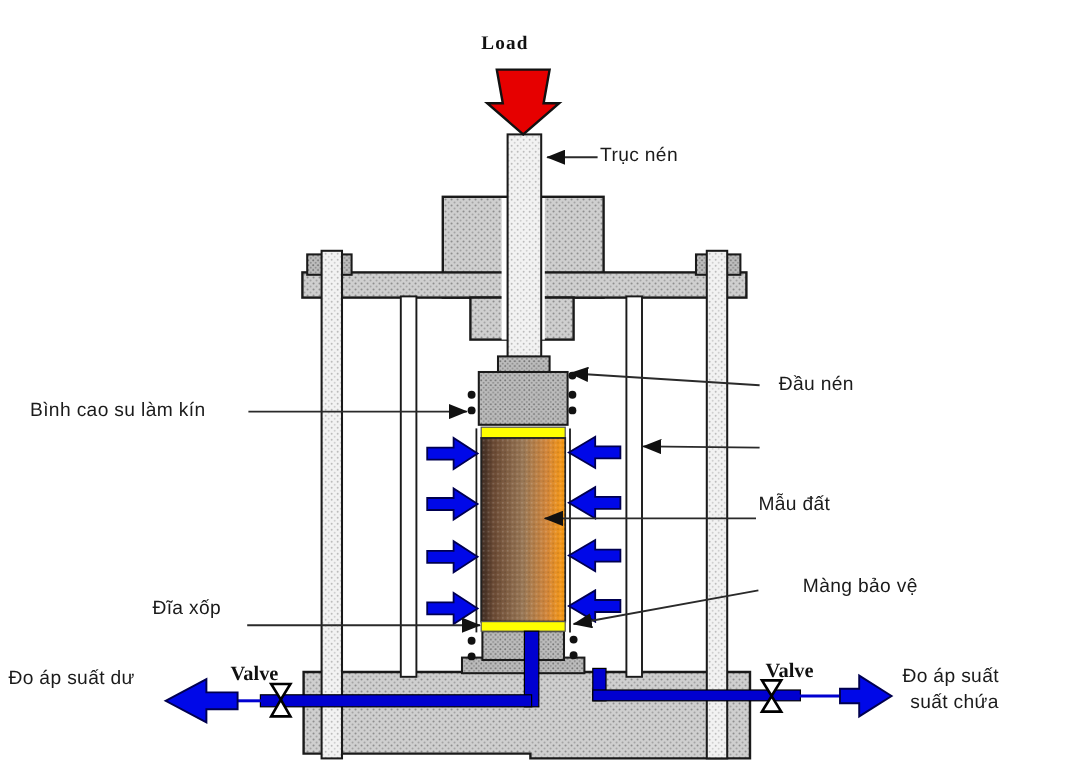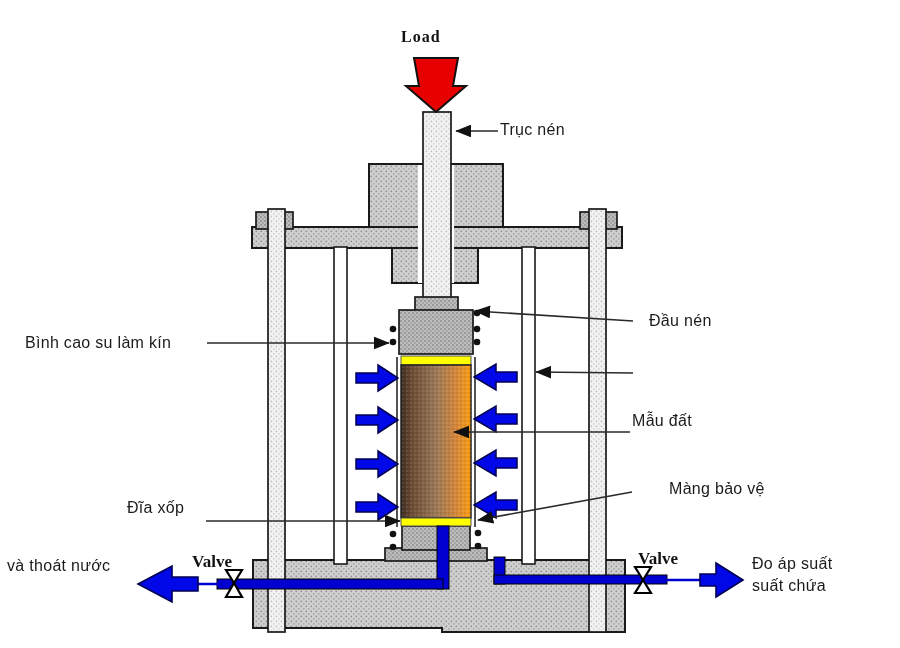--- a/index.html
+++ b/index.html
@@ -20,21 +20,21 @@
   #lbl-truc-nen{left:500px;top:119px;}
   #lbl-vong{left:25px;top:332px;}
   #lbl-dau-nen{left:649px;top:310px;}
   #lbl-binh{left:635px;top:362px;}
   #lbl-mau-dat{left:632px;top:410px;}
   #lbl-mang{left:634px;top:478px;margin-left:35px;}
   #lbl-dia-xop{left:127px;top:497px;}
   #lbl-valve-left{left:192px;top:552px;font-size:17px;}
   #lbl-valve-right{left:638px;top:549px;font-size:17px;}
   #lbl-outlet-left{left:7px;top:555px;}
-  #lbl-outlet-right{left:752px;top:553px;}
+  #lbl-outlet-right{left:752px;top:553px;text-align:right;}
 
   
   .pm-bg{fill:var(--metal_gray,#cfcfcf);}
   .pd-bg{fill:var(--metal_dark,#bdbdbd);}
   .pl-bg{fill:var(--rod_light,#f2f2f2);}
   .metal{fill:url(#pm);stroke:#1a1a1a;stroke-width:2;}
   .metal2{fill:url(#pd);stroke:#1a1a1a;stroke-width:1.7;}
   .rod{fill:url(#pl);stroke:#1a1a1a;stroke-width:1.7;}
   .wall{fill:#ffffff;stroke:#1a1a1a;stroke-width:1.6;}
   .disc{fill:var(--porous_disc,#ffff00);stroke:#555;stroke-width:1;}
@@ -167,19 +167,19 @@
   <div class="lbl-serif" id="lbl-load">Load</div>
   <div class="lbl" id="lbl-truc-nen">Trục nén</div>
   <div class="lbl" id="lbl-vong">Bình cao su làm kín</div>
   <div class="lbl" id="lbl-dau-nen">Đầu nén</div>
   <div class="lbl" id="lbl-mau-dat">Mẫu đất</div>
   <div class="lbl" id="lbl-mang">Màng bảo vệ</div>
   <div class="lbl" id="lbl-dia-xop">Đĩa xốp</div>
   <div class="lbl-serif" id="lbl-valve-left">Valve</div>
   <div class="lbl-serif" id="lbl-valve-right">Valve</div>
   <div class="lbl" id="lbl-outlet-left">
-    <div>và thoát nước</div>
+    <div>Đo áp suất dư</div>
   </div>
   <div class="lbl" id="lbl-outlet-right">
     <div>Đo áp suất</div>
     <div>suất chứa</div>
   </div>
 </div>
 
 </body></html>

